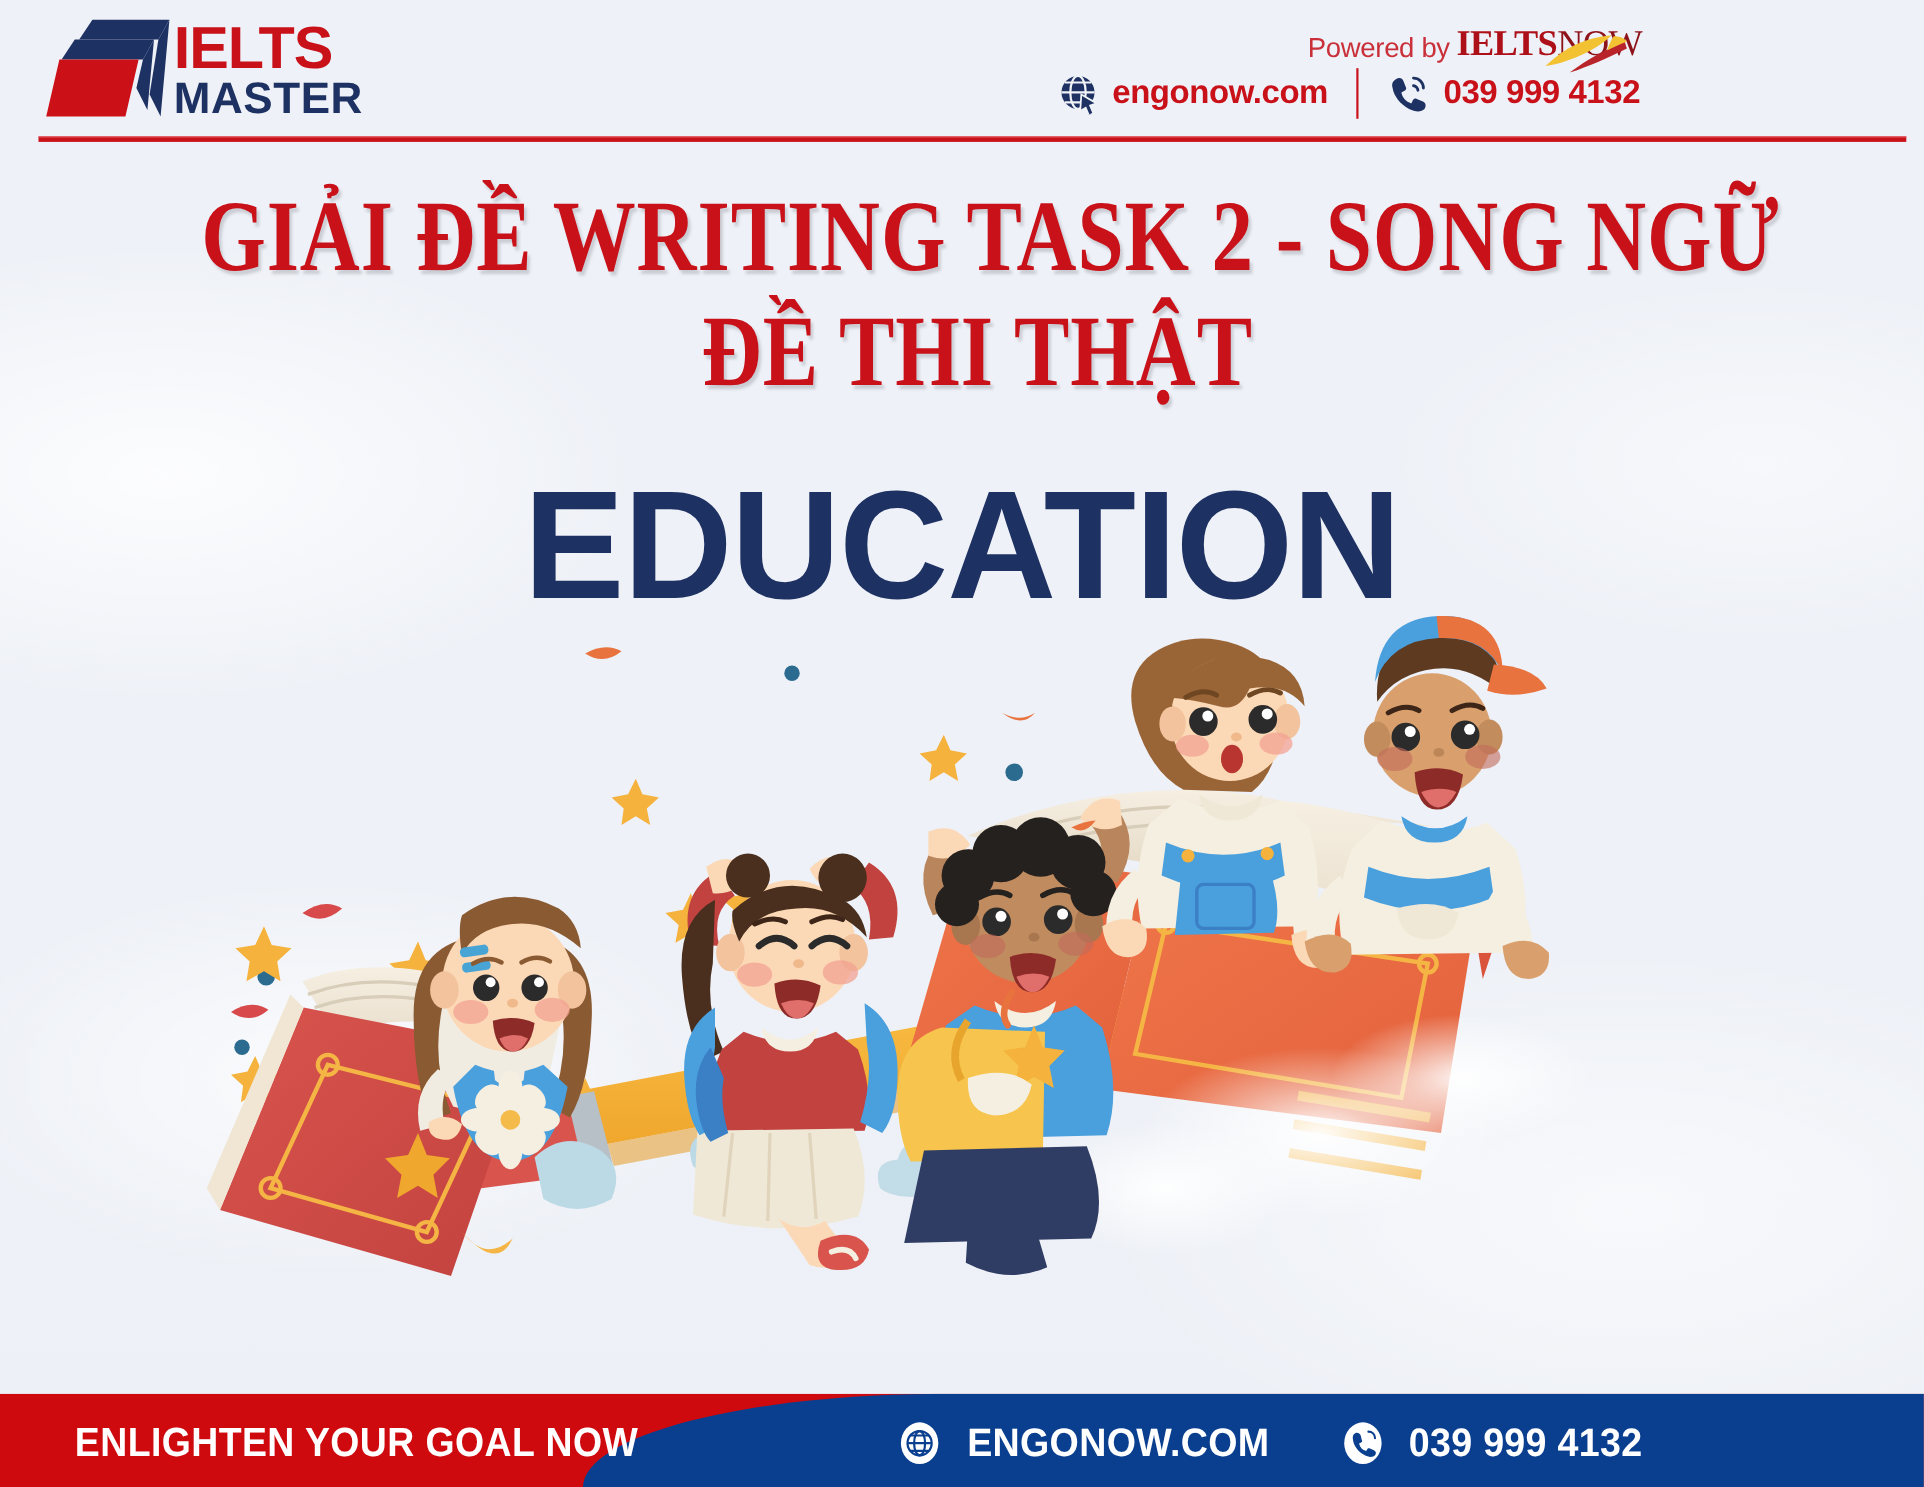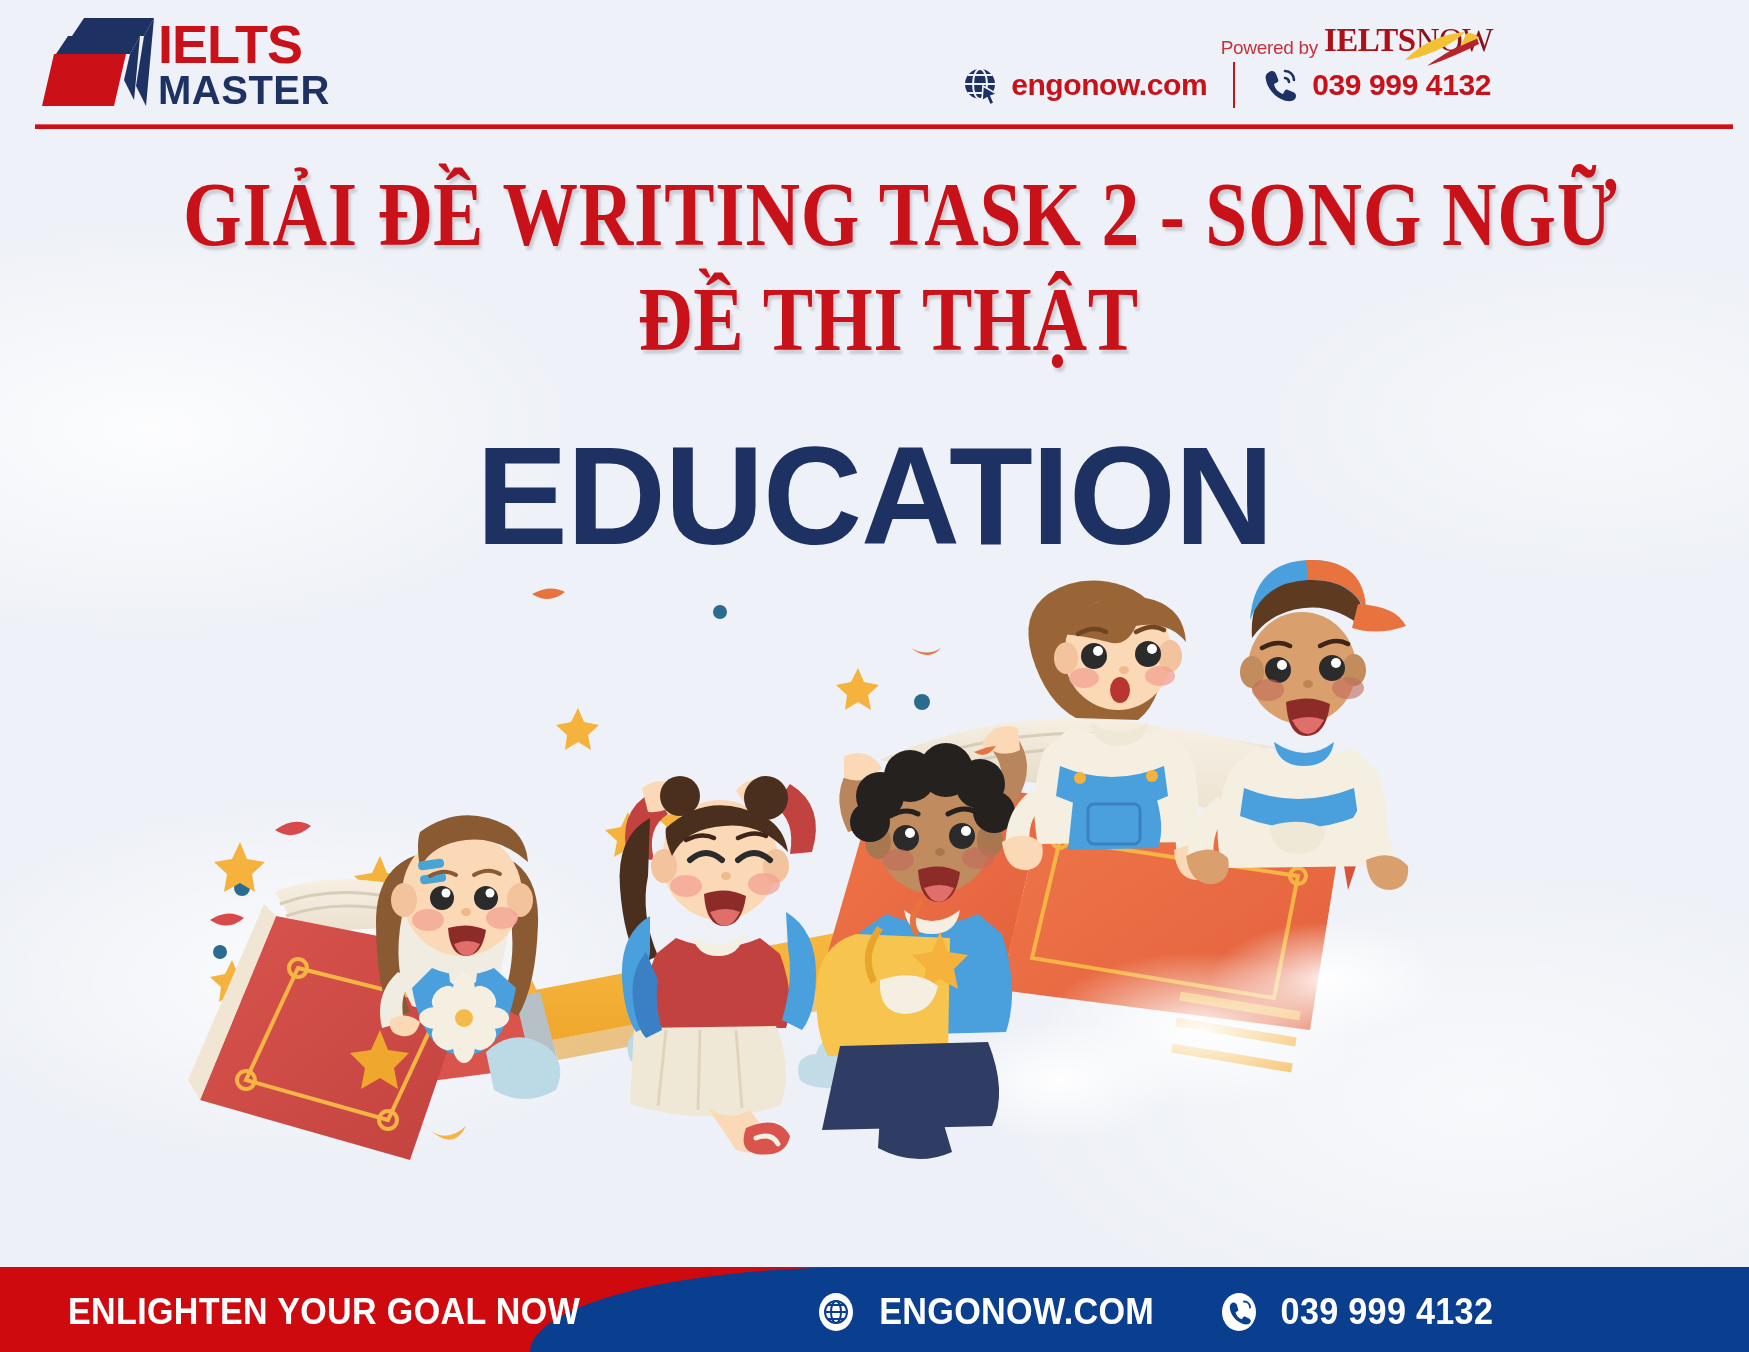--- a/index.html
+++ b/index.html
@@ -26,21 +26,21 @@
   
   #header { position:absolute; left:0; top:0; width:1513px; height:128px; }
 
   .logo-wrap { position:absolute; left:36px; top:14px; display:flex; align-items:center; gap:8px; }
   .logo-mark { width:120px; height:98px; display:block; }
   .logo-text { display:flex; flex-direction:column; line-height:.96; margin-left:-6px; margin-top:2px;}
   .logo-ielts { font-size:54px; font-weight:bold; color:#c9111a; letter-spacing:-1px; }
   .logo-master { font-size:40px; font-weight:bold; color:#1e3163; letter-spacing:.5px; }
 
   .powered { position:absolute; right:20px; top:22px; display:flex; align-items:flex-end; }
-  .powered-by { font-size:19px; color:#c9303a; letter-spacing:-.3px; font-family:"Liberation Sans",sans-serif; }
+  .powered-by { font-size:25px; color:#c9303a; letter-spacing:-.3px; font-family:"Liberation Sans",sans-serif; }
   .engo { font-family:"Liberation Serif", serif; font-size:33px; font-weight:bold; color:#ad1018; letter-spacing:-.5px; margin-left:6px; }
   .now  { font-family:"Liberation Serif", serif; font-size:33px; font-weight:normal; color:#8e1219; letter-spacing:-.5px; }
   .engo-swoosh { position:absolute; right:12px; top:8px; width:78px; height:40px; }
 
   .contacts { position:absolute; right:22px; top:62px; display:flex; align-items:center; }
   .contact-item { display:flex; align-items:center; gap:11px; }
   .contact-text { font-size:30px; font-weight:bold; color:#c9111a; letter-spacing:-.4px; }
   .contact-sep { width:2px; height:46px; background:#c9111a; margin:0 26px; }
   .ico-navy { display:block; }
 

